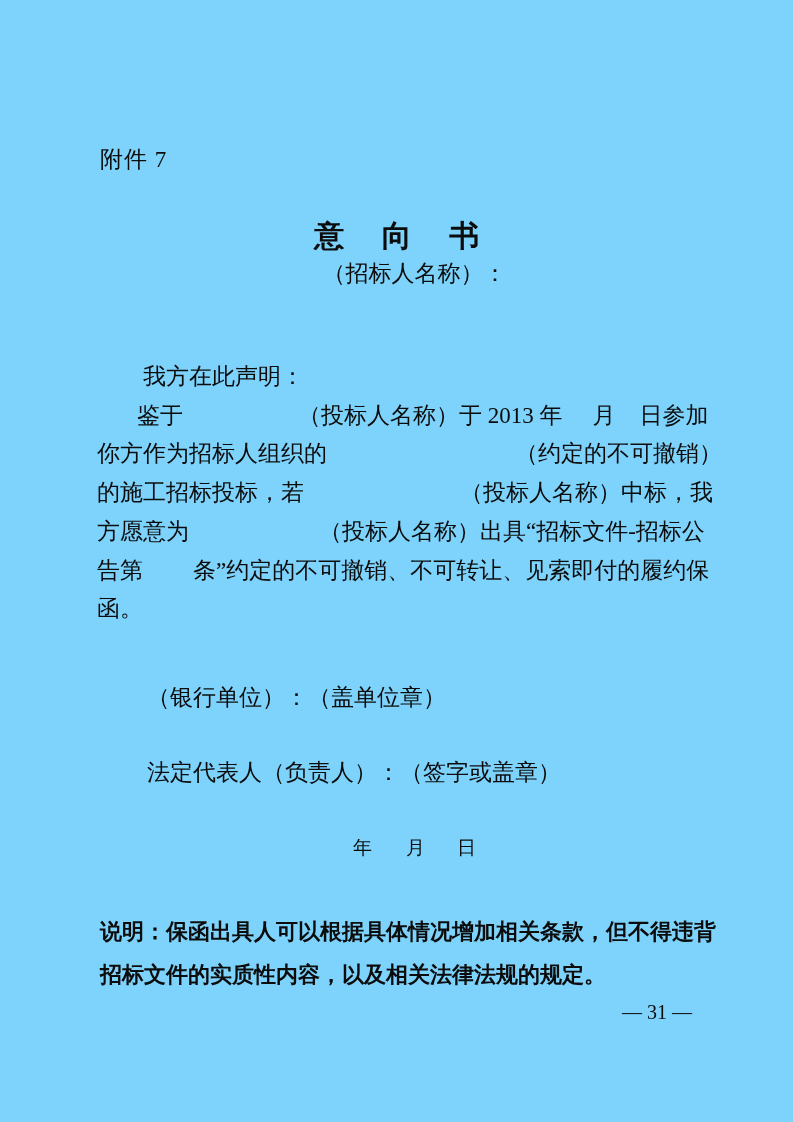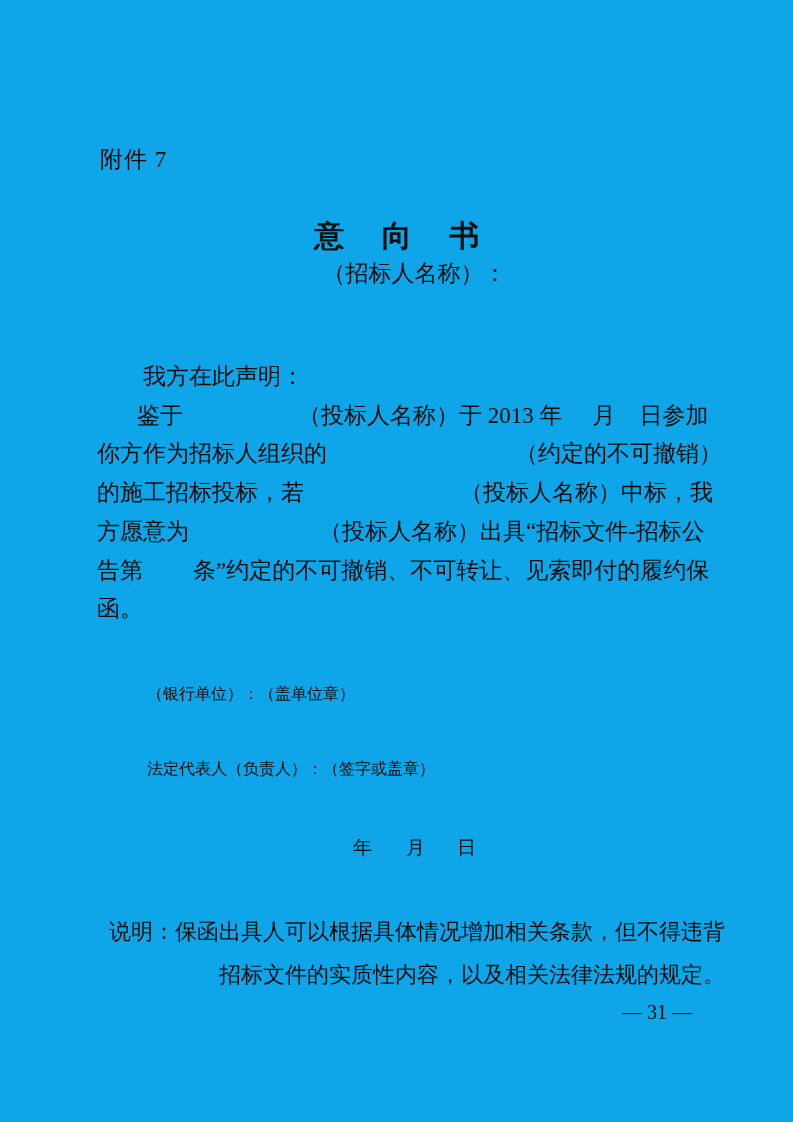--- a/index.html
+++ b/index.html
@@ -4,21 +4,21 @@
 <style>
   html, body {
     margin: 0;
     padding: 0;
     background: #ffffff;
   }
   .page {
     position: relative;
     width: 793px;
     height: 1122px;
-    background: #0ea5e9;
+    background: #7dd3fc;
     color: #0c0c0c;
     font-family: "Liberation Serif", serif;
     overflow: hidden;
   }
   .abs { position: absolute; }
 
   .attachment {
     left: 100px;
     top: 147px;
     font-size: 23px;
@@ -52,42 +52,41 @@
     width: 640px;
     font-size: 23px;
     line-height: 38.7px;
   }
   .declaration .line { white-space: nowrap; }
   .blank { display: inline-block; height: 1px; }
   .sig-line {
     left: 97px;
     width: 640px;
     padding-left: 50px;
-    font-size: 16px;
+    font-size: 23px;
     line-height: 1.2;
     white-space: nowrap;
   }
   .bank { top: 684px; }
   .rep  { top: 759px; }
   .date-line {
     left: 97px;
     top: 837px;
     width: 640px;
     font-size: 19px;
     line-height: 1.2;
     white-space: nowrap;
   }
   .note {
     left: 100px;
     top: 910px;
     width: 625px;
     font-size: 22px;
-    font-weight: normal;
+    font-weight: bold;
     line-height: 43px;
-    text-align: right;
   }
   .note .note-row { white-space: nowrap; }
   .page-number {
     left: 622px;
     top: 1000px;
     font-size: 20px;
     line-height: 1.2;
     white-space: nowrap;
   }
 </style>

